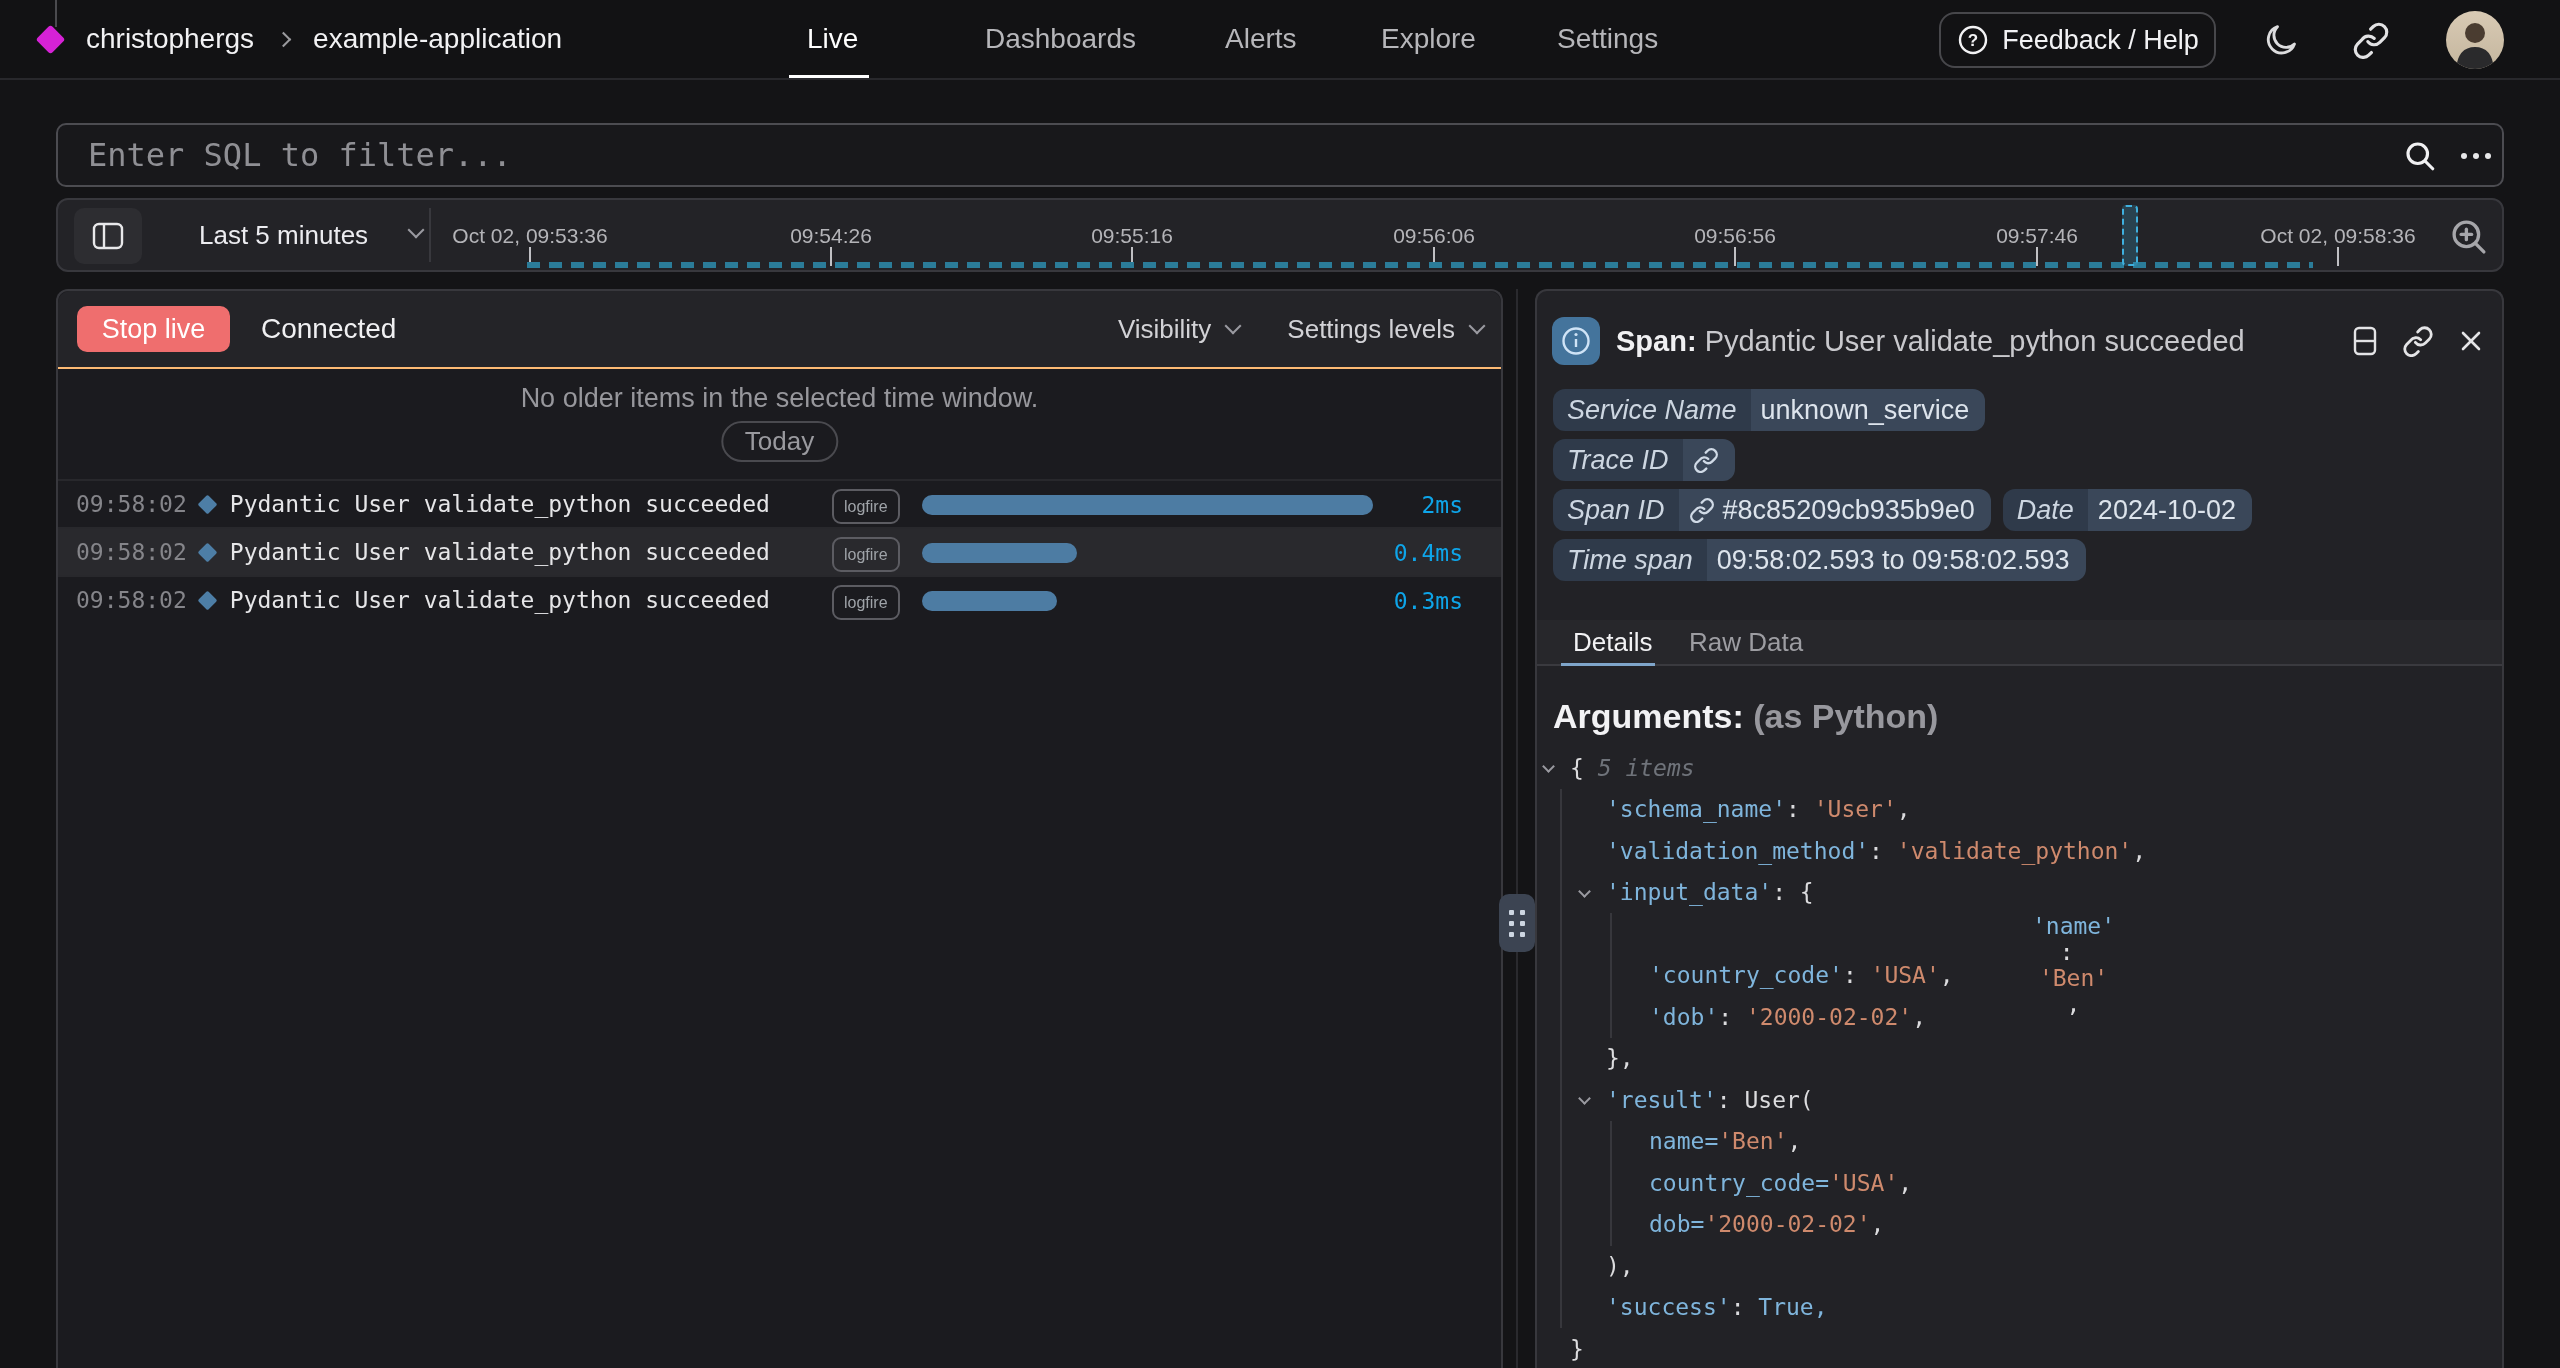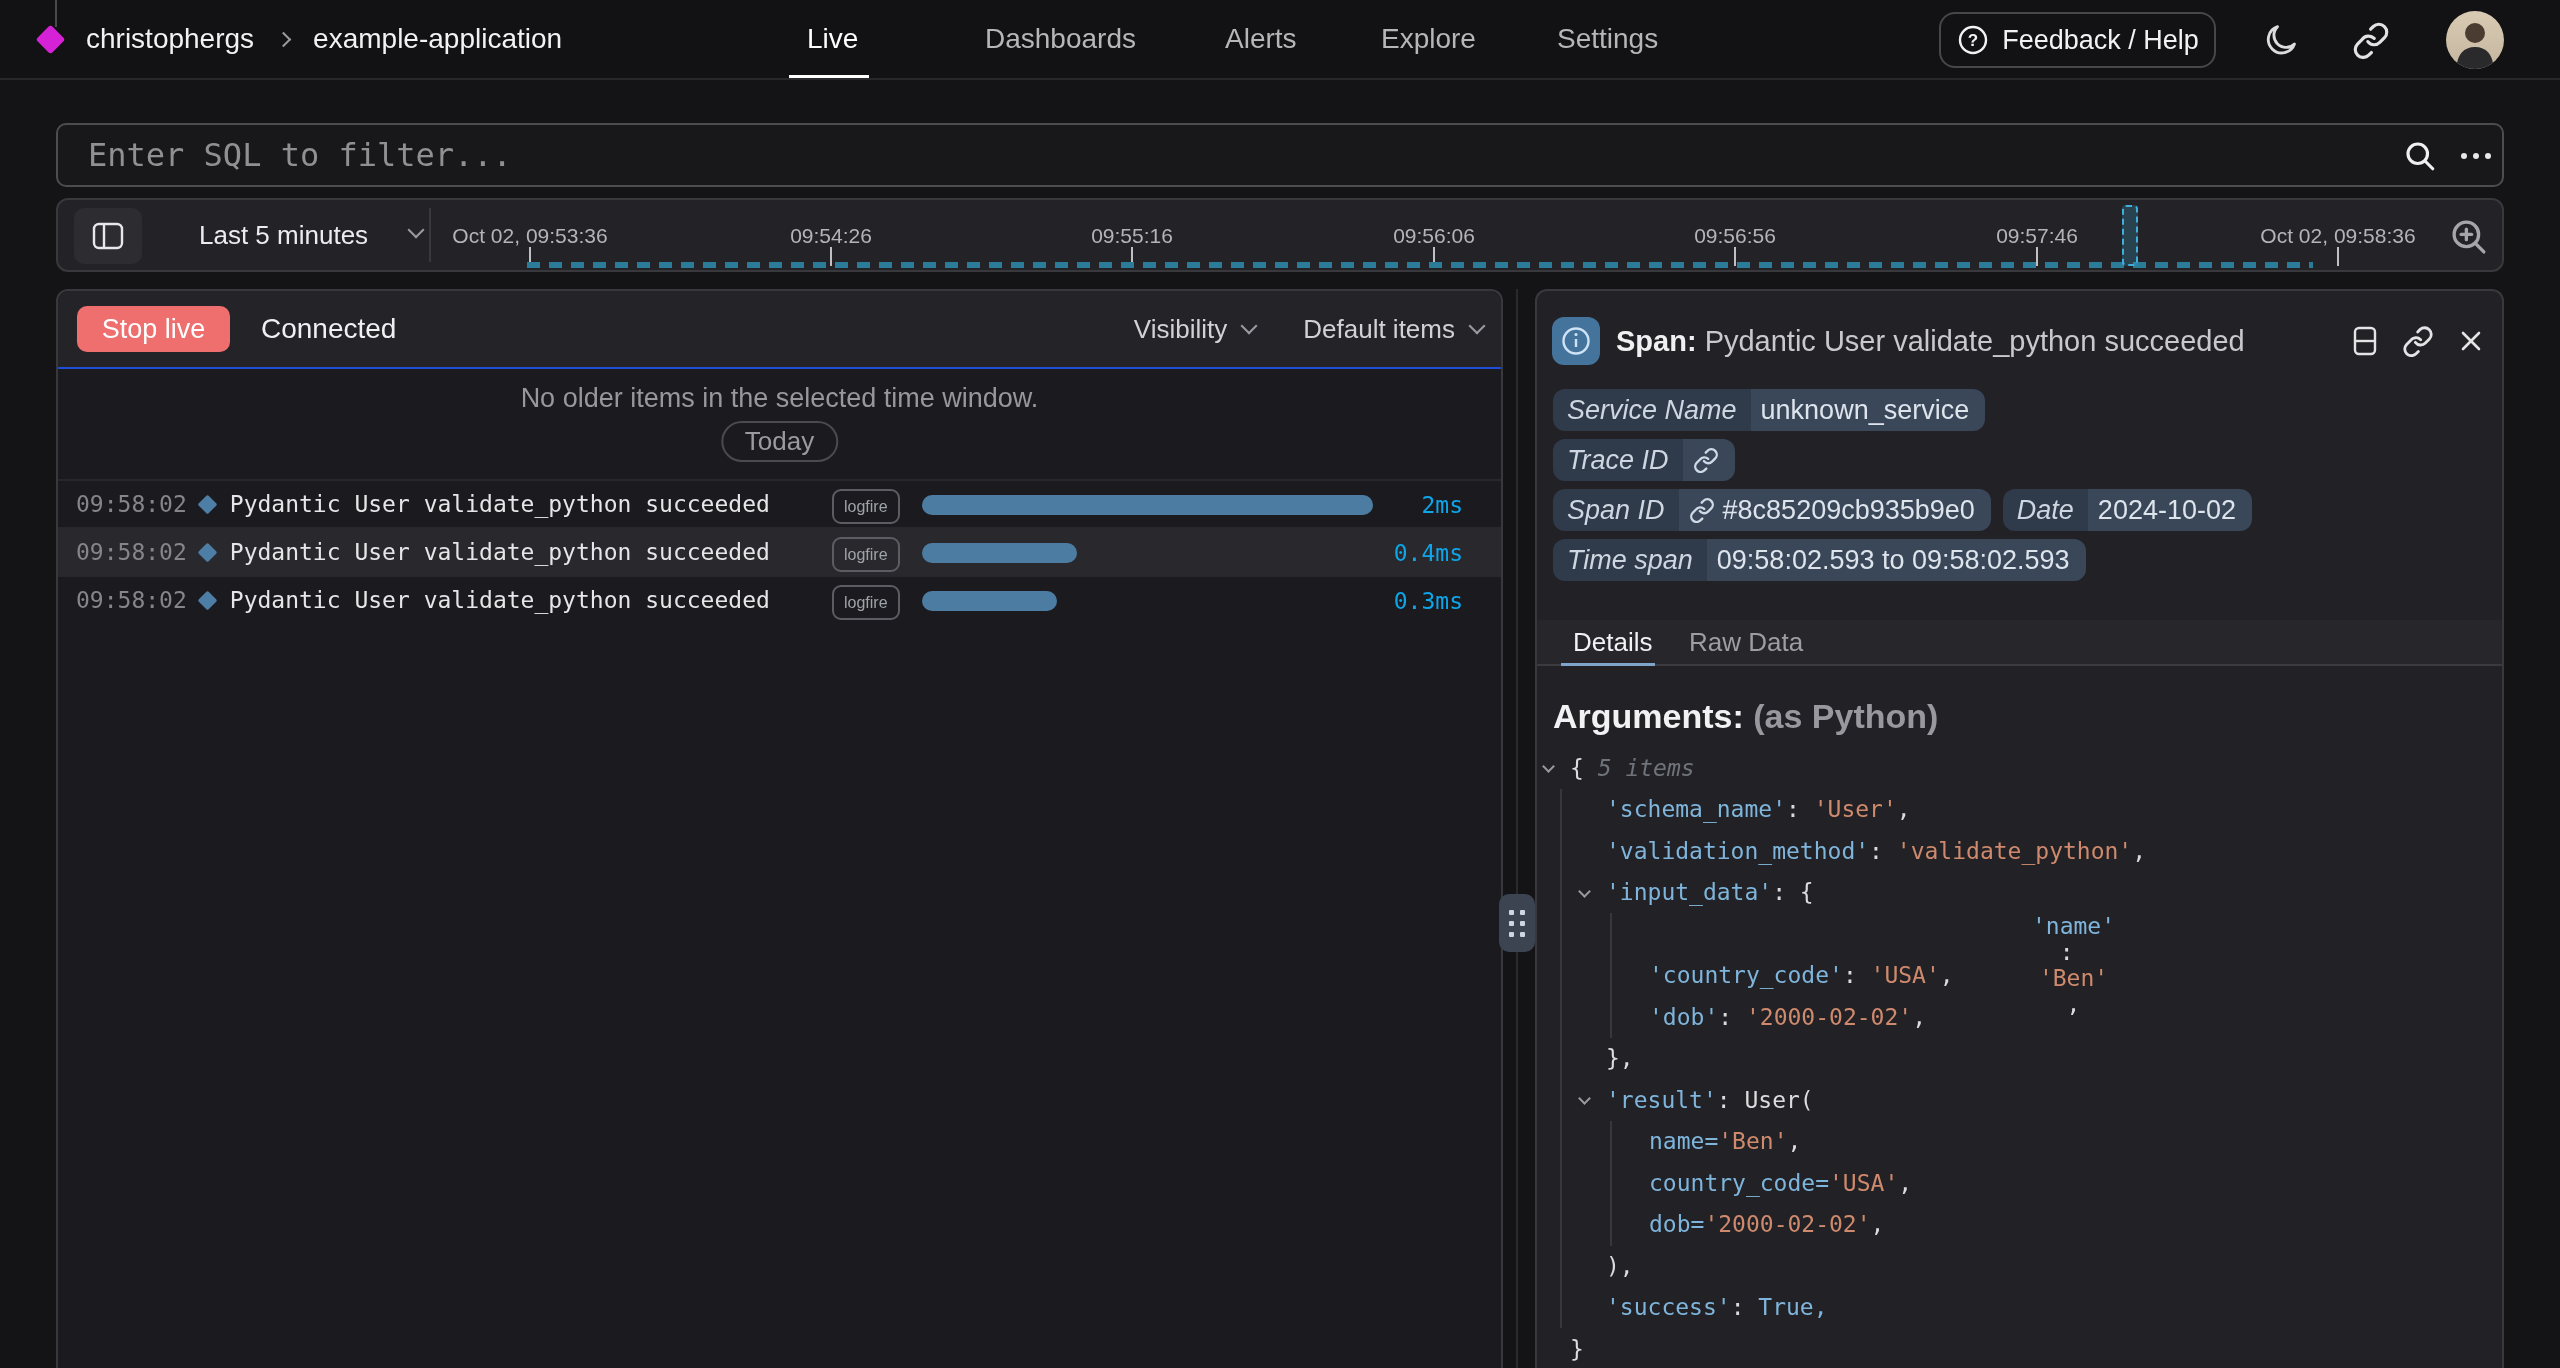--- a/index.html
+++ b/index.html
@@ -33,21 +33,21 @@
   .tl-chev { position:absolute; left:352px; top:30px; }
   .tl-div { position:absolute; left:371px; top:8px; width:2px; height:54px; background:#38383d; }
   .tl-label { position:absolute; top:24px; transform:translateX(-50%); font-size:21px; color:#b4b4b8; white-space:nowrap; }
   .tl-tick { position:absolute; top:47px; width:2px; height:19px; background:#c0c0c4; transform:translateX(-50%); }
   .tl-dashes { position:absolute; left:469px; top:62px; width:1786px; height:6px; background:repeating-linear-gradient(90deg,#2b7c99 0 13px, transparent 13px 22px); }
   .tl-marker { position:absolute; left:2064px; top:5px; width:16px; height:61px; border:2px dashed #3fb0de; background:rgba(63,176,222,0.22); border-radius:4px; }
   .tl-zoom { position:absolute; left:2390px; top:16px; }
 
   
   .lpanel { position:absolute; left:56px; top:289px; width:1447px; height:1079px; background:#1b1b1f; border:2px solid #38383d; border-bottom:none; border-radius:12px 12px 0 0; }
-  .lp-header { position:absolute; left:0; top:0; width:100%; height:78px; background:#242428; border-radius:12px 12px 0 0; border-bottom:2px solid #1d4ed8; display:flex; align-items:center; padding:0 18px 0 19px; }
+  .lp-header { position:absolute; left:0; top:0; width:100%; height:78px; background:#242428; border-radius:12px 12px 0 0; border-bottom:2px solid #fdba74; display:flex; align-items:center; padding:0 18px 0 19px; }
   .stop-btn { width:153px; height:46px; background:#ef6e6e; border-radius:10px; color:#ffffff; font-size:27px; display:flex; align-items:center; justify-content:center; }
   .connected { margin-left:31px; color:#f0f0f2; font-size:28px; }
   .lp-dd { display:flex; align-items:center; gap:16px; color:#d2d2d6; font-size:26px; }
   .lp-right { margin-left:auto; display:flex; align-items:center; gap:48px; }
   .lp-empty { position:absolute; left:0; top:78px; width:100%; height:110px; }
   .empty-msg { position:absolute; left:0; top:14px; width:100%; text-align:center; font-size:27px; color:#97979c; }
   .today-btn { position:absolute; left:50%; top:52px; transform:translateX(-50%); height:41px; padding:0 22px; border:2px solid #4a4a4f; border-radius:21px; color:#9a9a9f; font-size:26px; display:flex; align-items:center; }
   .rows { position:absolute; left:0; top:188px; width:100%; }
   .lrow { position:relative; height:48px; border-top:2px solid #28282c; display:flex; align-items:center; font-family:"DejaVu Sans Mono", monospace; font-size:23px; }
   .lrow.selected { background:#29292d; }
@@ -197,21 +197,21 @@
   <div class="lpanel">
     <div class="lp-header">
       <div class="stop-btn">Stop live</div>
       <div class="connected">Connected</div>
       <div class="lp-right">
         <div class="lp-dd">
           <span>Visibility</span>
           <span class="chevD"></span>
         </div>
         <div class="lp-dd">
-          <span>Default items</span>
+          <span>Settings levels</span>
           <span class="chevD"></span>
         </div>
       </div>
     </div>
     <div class="lp-empty">
       <div class="empty-msg">No older items in the selected time window.</div>
       <div class="today-btn">Today</div>
     </div>
     <div class="rows">
       <div class="lrow">

